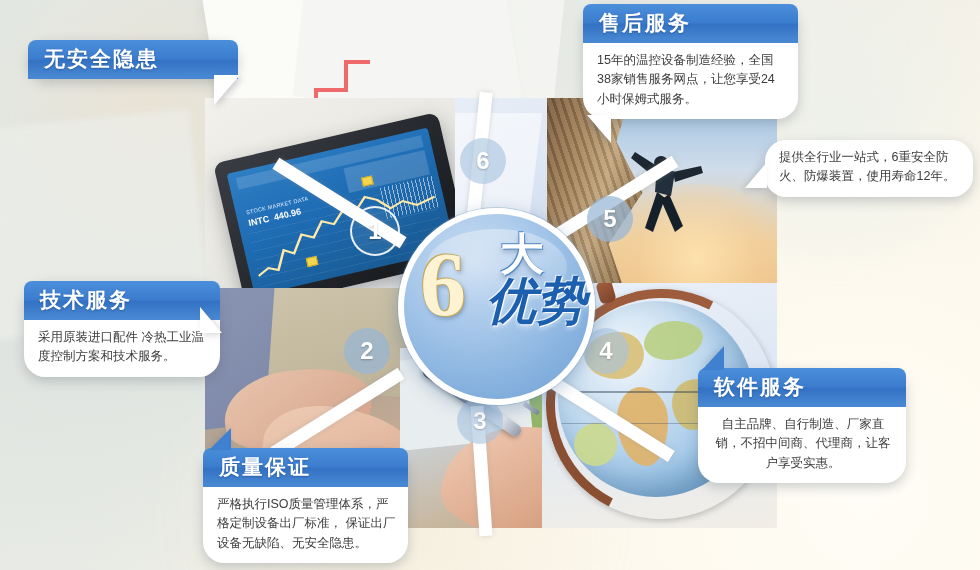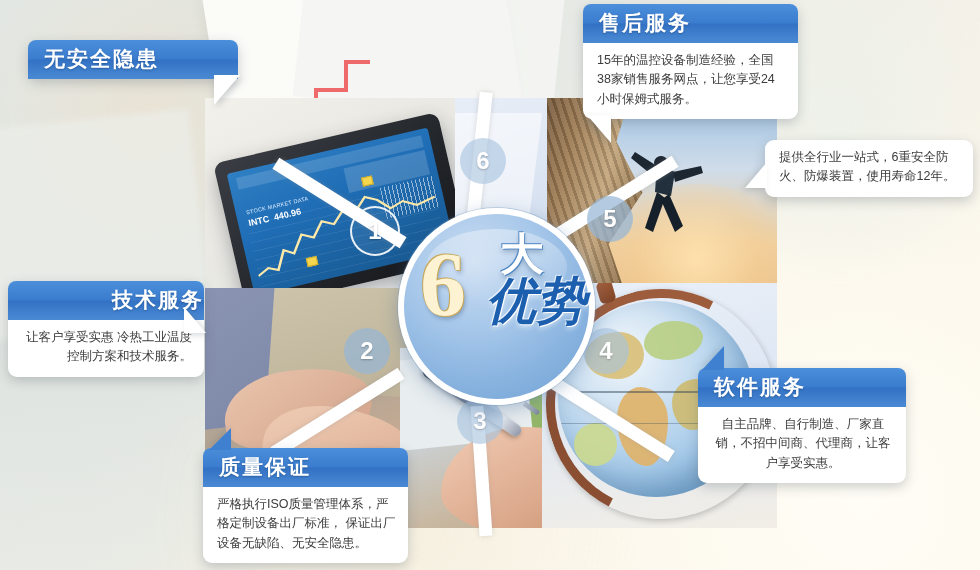--- a/index.html
+++ b/index.html
@@ -158,21 +158,21 @@
   .em-6{position:absolute;left:16px;top:24px;font-size:92px;line-height:1;font-weight:bold;
     color:#fdf3d2;font-family:"Liberation Serif",serif;
     text-shadow:0 0 1px #b89a4e,1px 1px 0 #c9a958,-1px -1px 0 #c9a958,2px 3px 4px rgba(40,70,110,.35);}
   .em-da{position:absolute;left:96px;top:18px;font-size:44px;line-height:1;font-weight:bold;color:#ffffff;
     font-family:"Liberation Sans",sans-serif;text-shadow:1px 1px 0 #4e86c4,-1px -1px 0 #4e86c4,0 3px 5px rgba(30,60,100,.35);}
   .em-ys{position:absolute;left:82px;top:62px;font-size:50px;line-height:1;font-weight:bold;font-style:italic;
     color:#1c5fae;font-family:"Liberation Serif",serif;
     text-shadow:1px 1px 0 #ffffff,-1px -1px 0 rgba(255,255,255,.7),0 3px 5px rgba(255,255,255,.5);}
 
   
-  .callout{position:absolute;border-radius:9px;background:#ffffff;
+  .callout{position:absolute;border-radius:21px;background:#ffffff;
     box-shadow:0 4px 12px rgba(90,100,110,.30);overflow:visible;}
   .callout .hdr{border-radius:8px 8px 0 0;padding:5px 0 6px 16px;
     background:linear-gradient(180deg,#4b8fdb 0%,#3b7cce 48%,#3372c4 52%,#4a8ad4 100%);
     color:#ffffff;font-size:21px;font-weight:bold;letter-spacing:2px;
     text-shadow:0 1px 2px rgba(20,60,110,.45);font-family:"Liberation Sans",sans-serif;}
   .callout .body{padding:8px 12px 10px 14px;color:#3c3c3c;font-size:12.5px;line-height:1.55;
     font-family:"Liberation Sans",sans-serif;}
   .callout .body.center{text-align:center;}
   .tail{position:absolute;width:0;height:0;}
 
@@ -181,21 +181,21 @@
     filter:drop-shadow(2px 3px 3px rgba(90,100,110,.28));}
   #c-after{left:583px;top:4px;width:215px;}
   #c-after .tail{left:4px;bottom:-24px;border-right:24px solid #ffffff;border-bottom:28px solid transparent;
     filter:drop-shadow(-2px 3px 3px rgba(90,100,110,.28));}
   #c-hard{left:765px;top:140px;width:208px;}
   #c-hard .tail{left:-20px;top:22px;border-right:22px solid #ffffff;border-top:26px solid transparent;
     filter:drop-shadow(-3px 2px 3px rgba(90,100,110,.25));}
   #c-soft{left:698px;top:368px;width:208px;}
   #c-soft .tail{left:4px;top:-22px;border-right:22px solid #3f81d0;border-top:24px solid transparent;
     filter:drop-shadow(-2px -2px 3px rgba(90,100,110,.22));}
-  #c-tech{left:8px;top:281px;width:196px;text-align:right;}
+  #c-tech{left:24px;top:281px;width:196px;}
   #c-tech .tail{right:-2px;top:26px;border-left:22px solid #ffffff;border-top:26px solid transparent;
     filter:drop-shadow(3px 2px 3px rgba(90,100,110,.25));}
   #c-qual{left:203px;top:448px;width:205px;}
   #c-qual .tail{left:6px;top:-20px;border-right:22px solid #3f81d0;border-top:22px solid transparent;
     filter:drop-shadow(-2px -2px 3px rgba(90,100,110,.22));}
 </style>
 </head>
 <body>
 
 <div id="stage">
@@ -331,21 +331,21 @@
   </div>
 
   <div class="callout" id="c-soft">
     <div class="hdr">软件服务</div>
     <div class="body center">自主品牌、自行制造、厂家直销，不招中间商、代理商，让客户享受实惠。</div>
     <div class="tail"></div>
   </div>
 
   <div class="callout" id="c-tech">
     <div class="hdr">技术服务</div>
-    <div class="body">让客户享受实惠    冷热工业温度控制方案和技术服务。</div>
+    <div class="body">采用原装进口配件    冷热工业温度控制方案和技术服务。</div>
     <div class="tail"></div>
   </div>
 
   <div class="callout" id="c-qual">
     <div class="hdr">质量保证</div>
     <div class="body">严格执行ISO质量管理体系，严格定制设备出厂标准，    保证出厂设备无缺陷、无安全隐患。</div>
     <div class="tail"></div>
   </div>
 
 </div>

